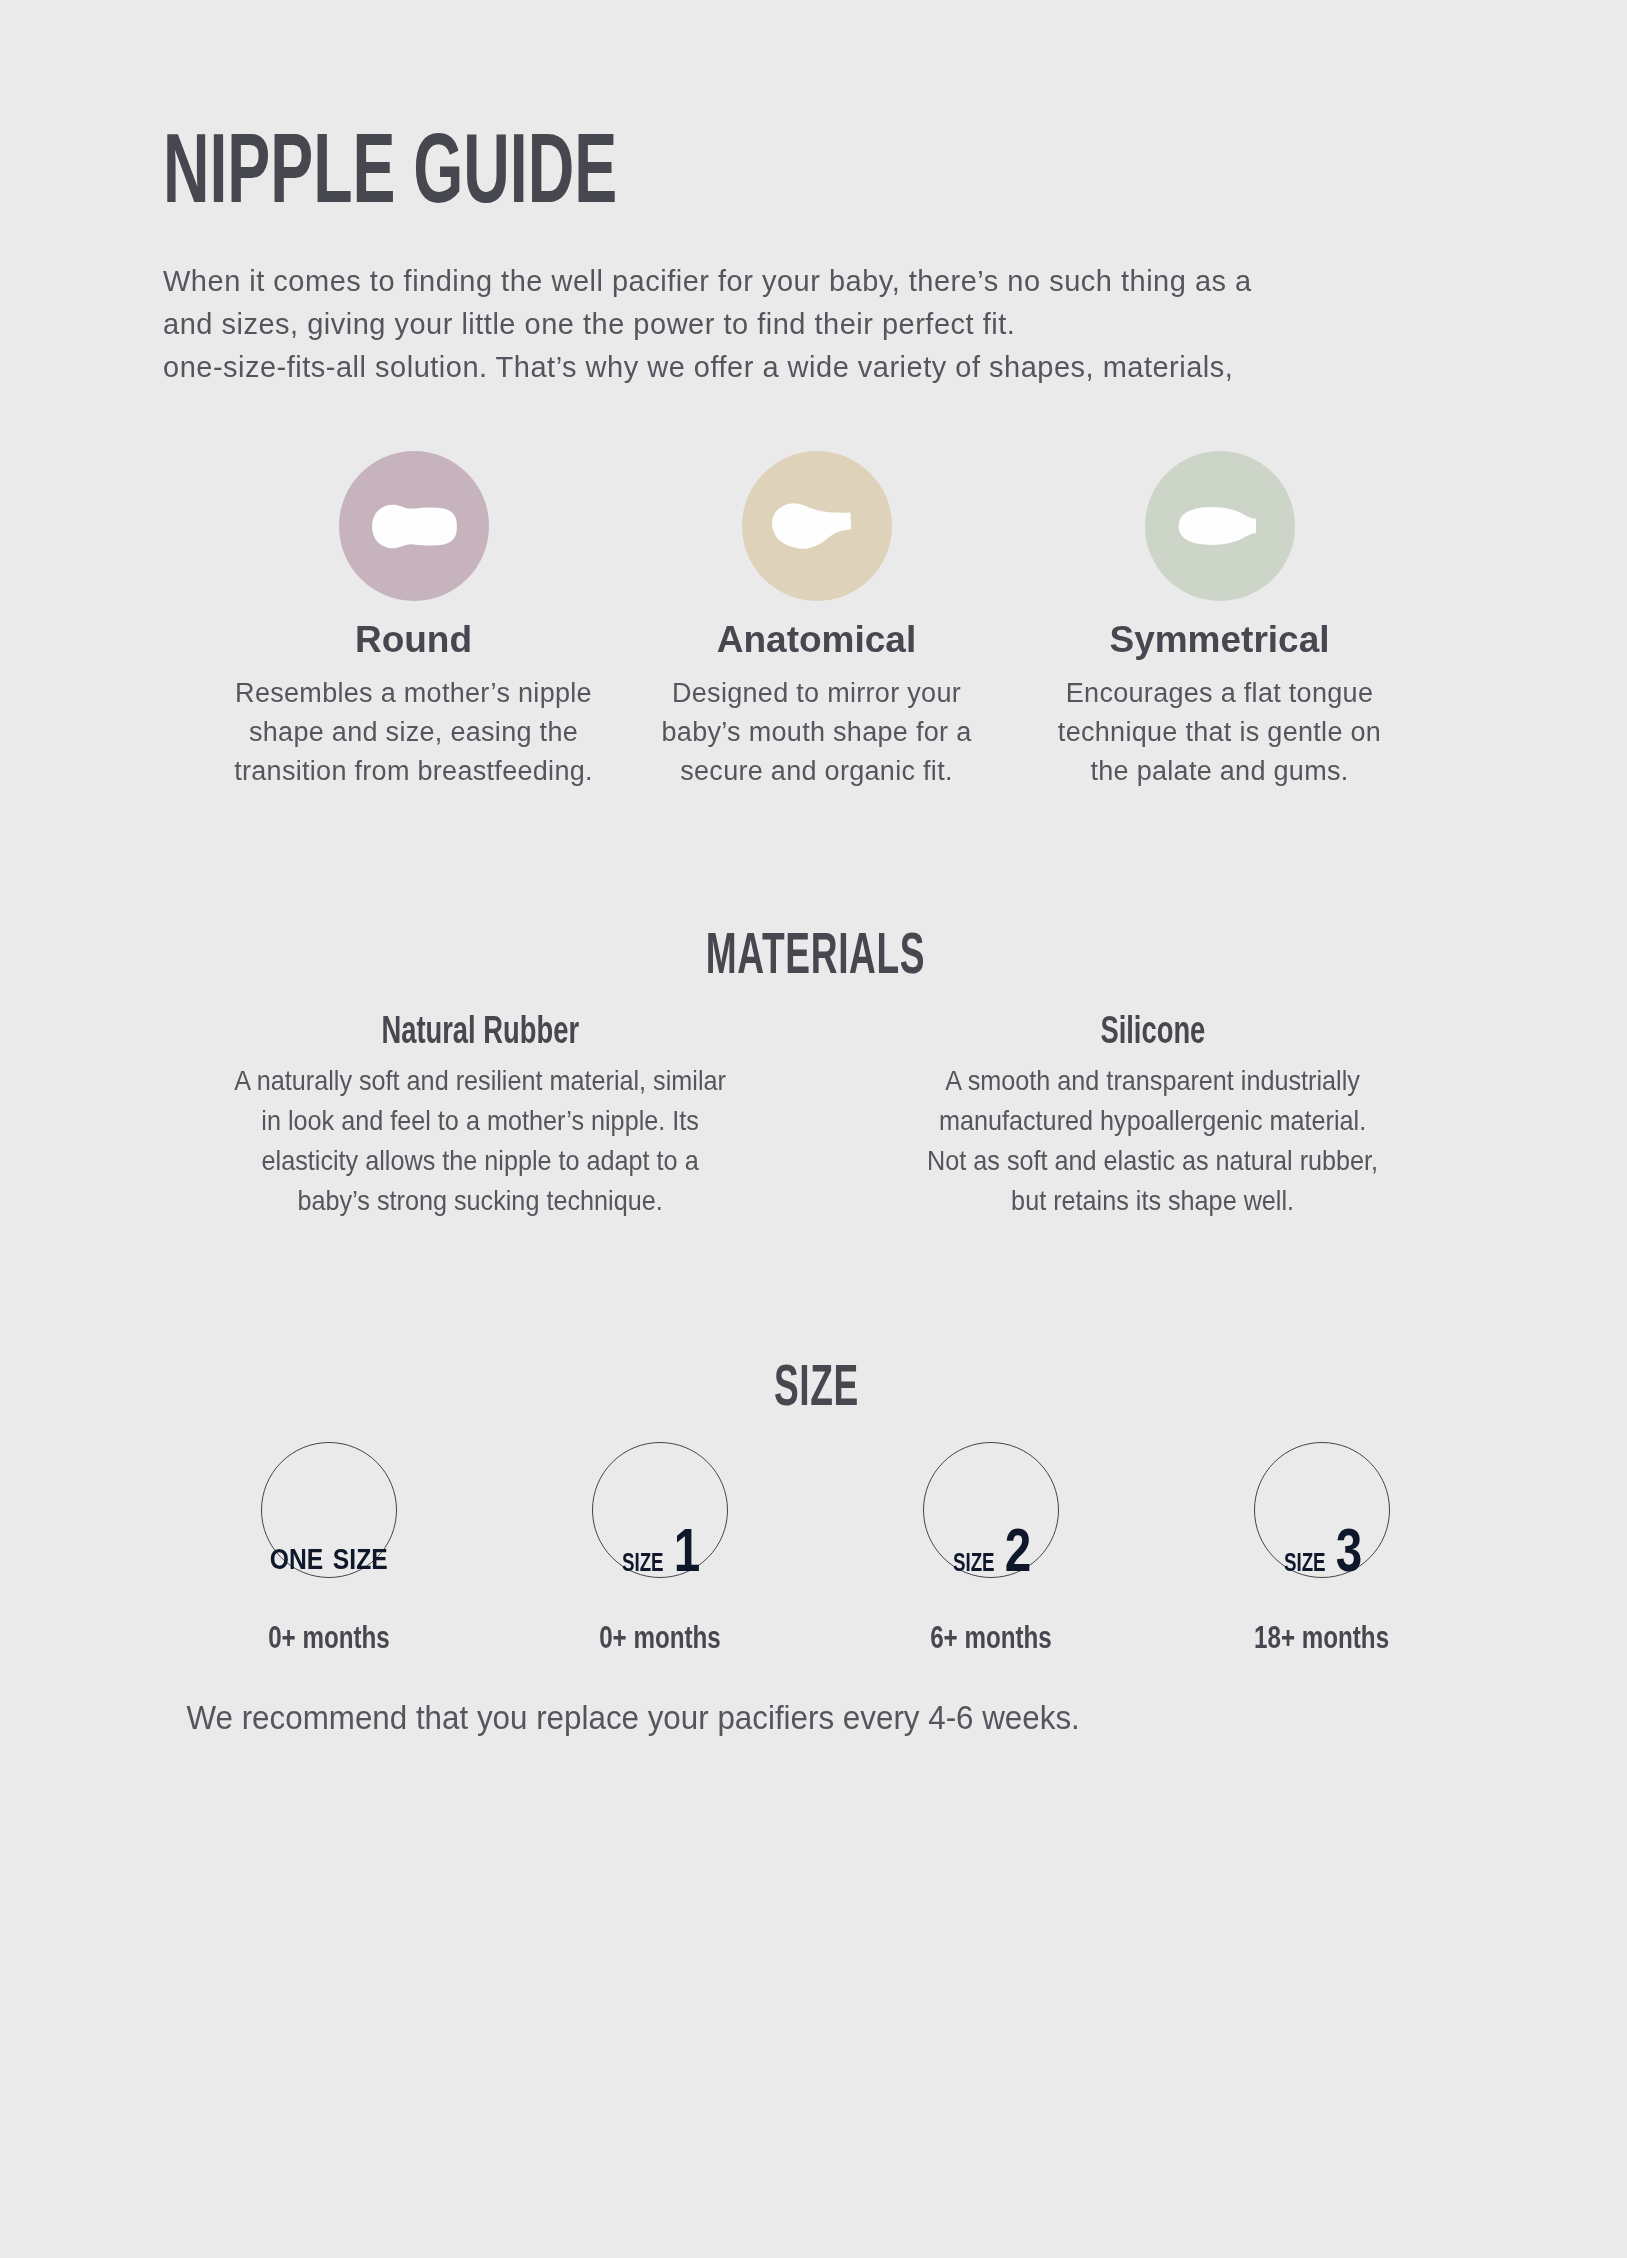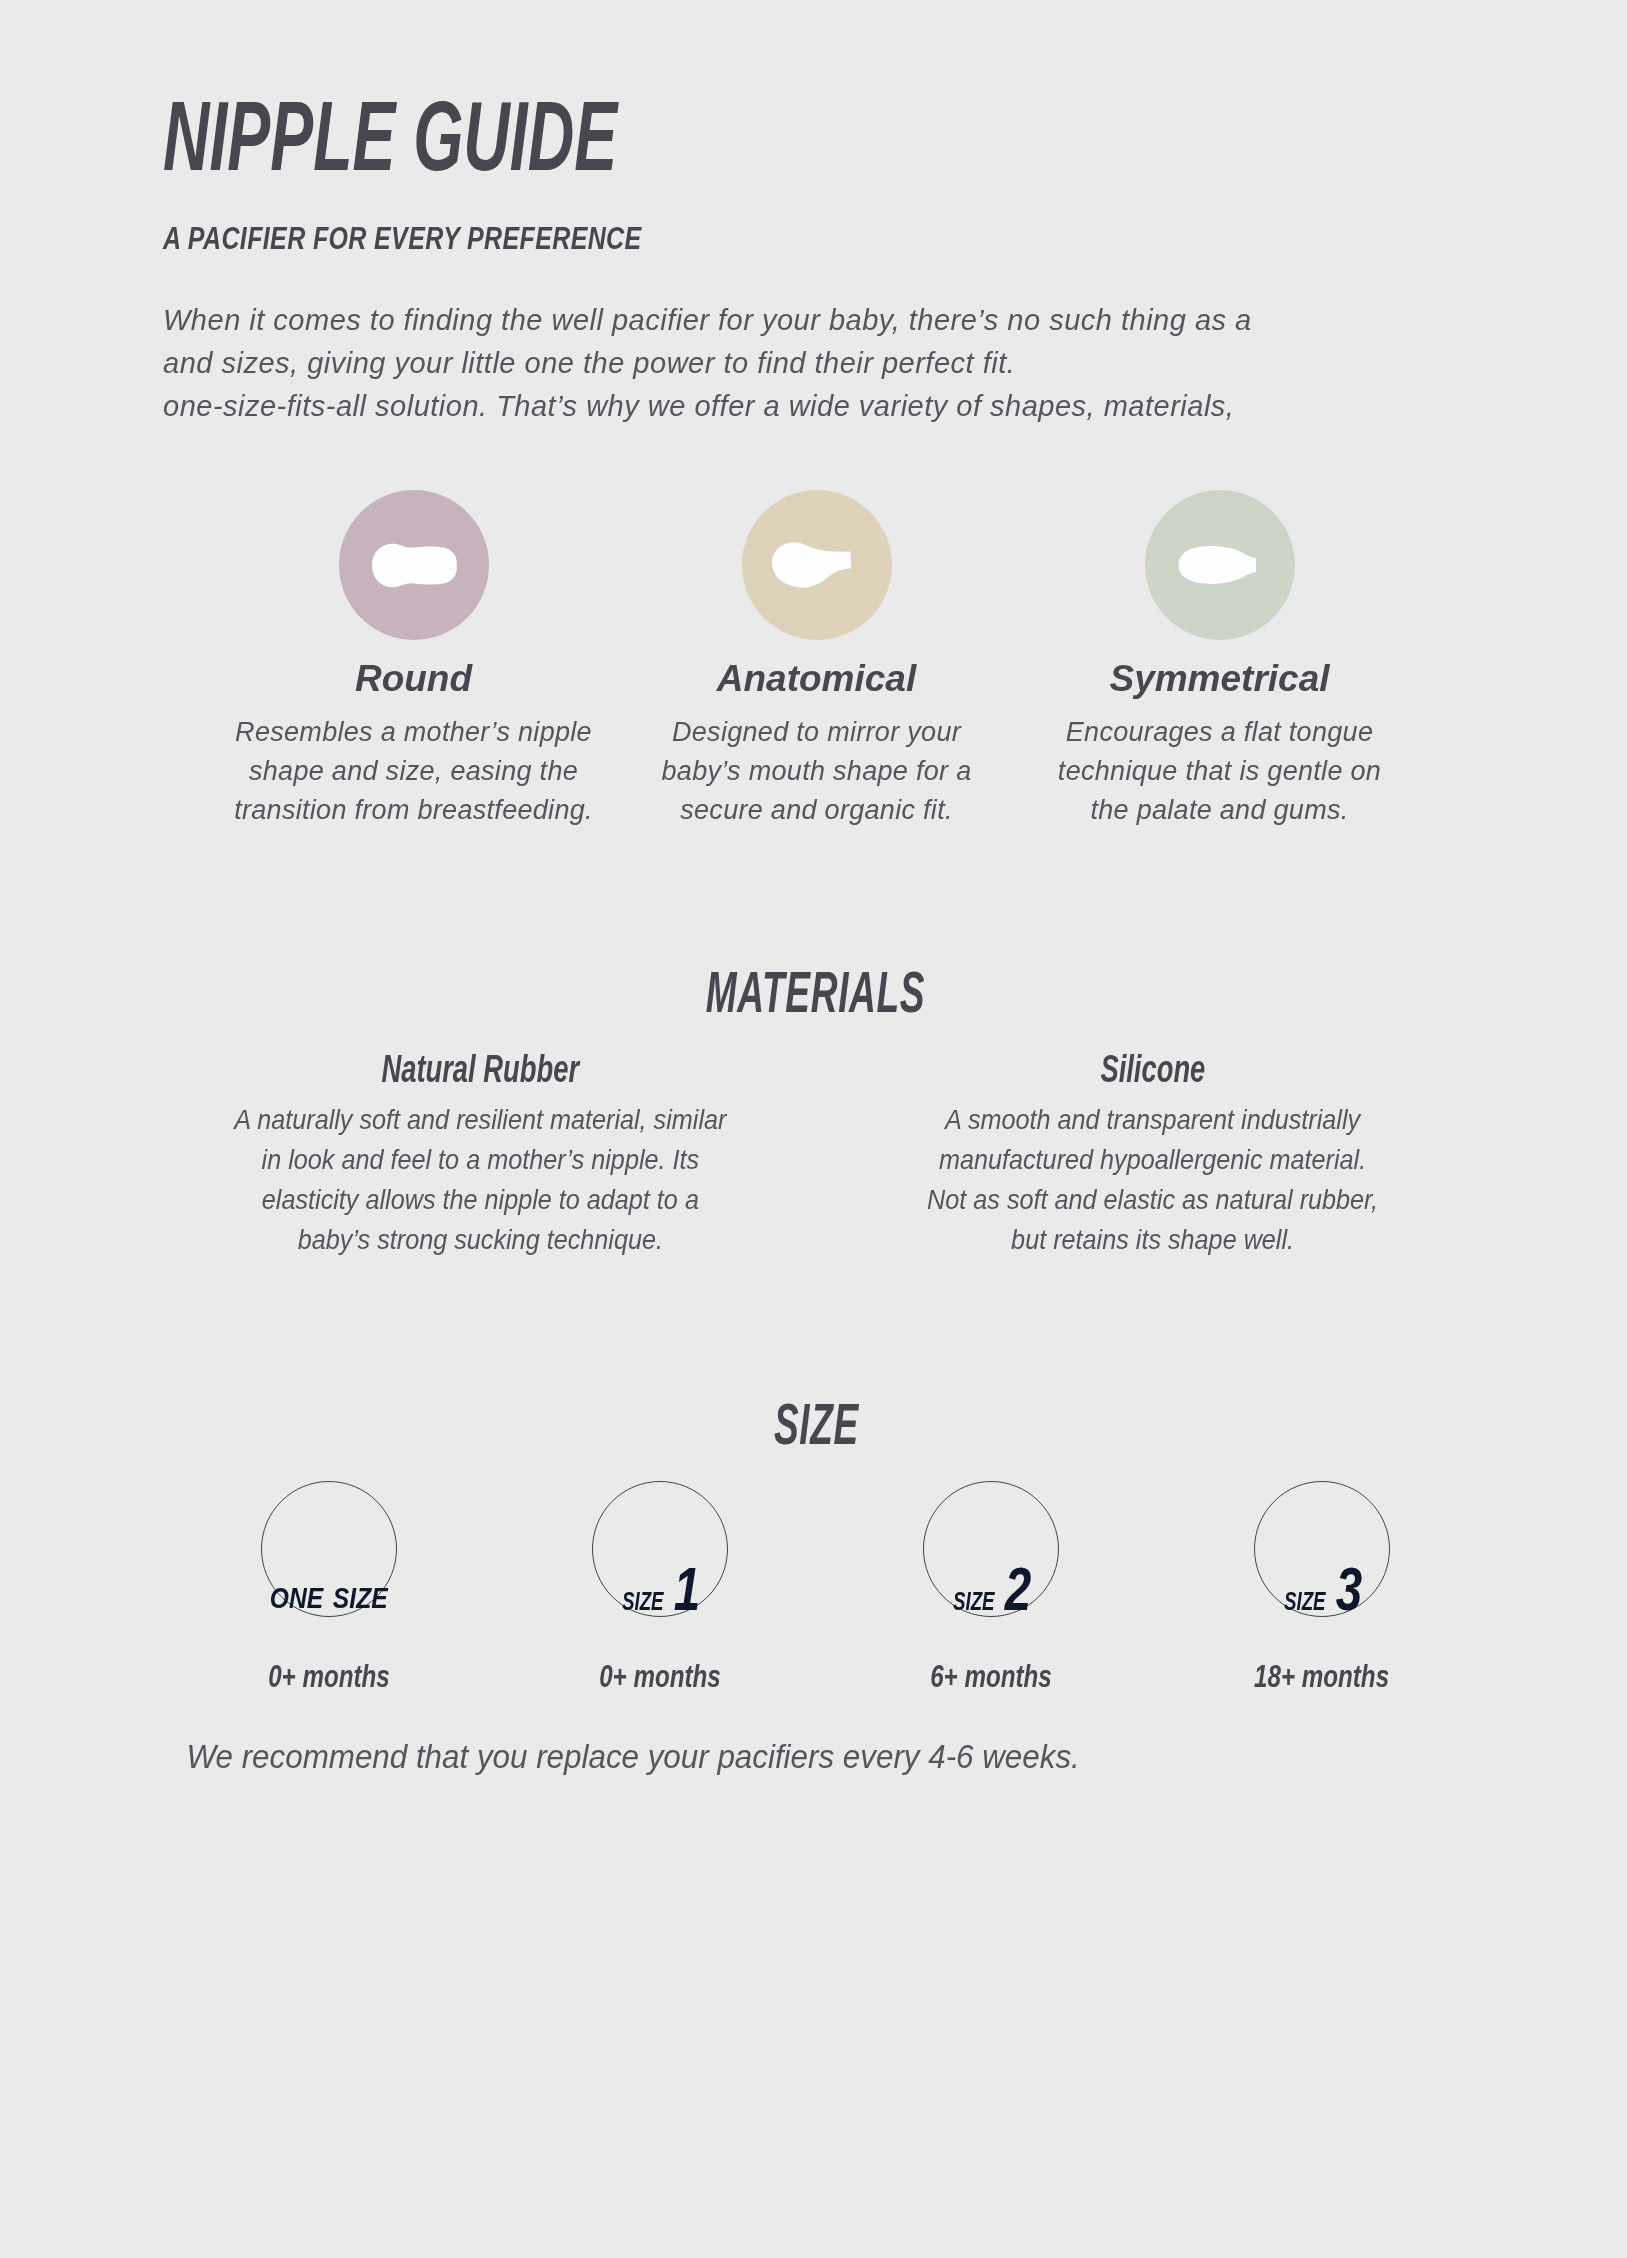--- a/index.html
+++ b/index.html
@@ -5,21 +5,21 @@
   html, body { margin: 0; padding: 0; background: #eaeaea; }
   .page {
     position: relative;
     width: 1627px;
     height: 2259px;
     background: #eaeaea;
     font-family: "Liberation Sans", "DejaVu Sans", sans-serif;
     color: #55555d;
     overflow: hidden;
   }
-  .content { padding: 86px 158px 0 163px; font-style: italic; }
+  .content { padding: 118px 158px 0 163px; }
 
   
   .title {
     margin: 0;
     font-size: 99px;
     line-height: 1;
     font-weight: bold;
     color: #47474f;
     white-space: nowrap;
   }
@@ -93,21 +93,20 @@
   .size-note { margin: 45px 0 0; font-size: 33px; line-height: 1.2; color: #55555d; white-space: nowrap; }
   .size-note .cond { display: inline-block; transform: scaleX(0.95); transform-origin: center; }
 </style>
 </head>
 <body>
 
 <div class="page">
   <div class="content">
 
     <h1 class="title"><span class="cond">NIPPLE GUIDE</span></h1>
-    <h2 class="subtitle"><span class="cond">A PACIFIER FOR EVERY PREFERENCE</span></h2>
     <p class="intro">
       <span class="line">When it comes to finding the well pacifier for your baby, there’s no such thing as a</span>
       <span class="line">and sizes, giving your little one the power to find their perfect fit.</span>
       <span class="line">one-size-fits-all solution. That’s why we offer a wide variety of shapes, materials,</span>
     </p>
 
     <section>
       <div class="shape-row">
 
         <div class="shape-col">

